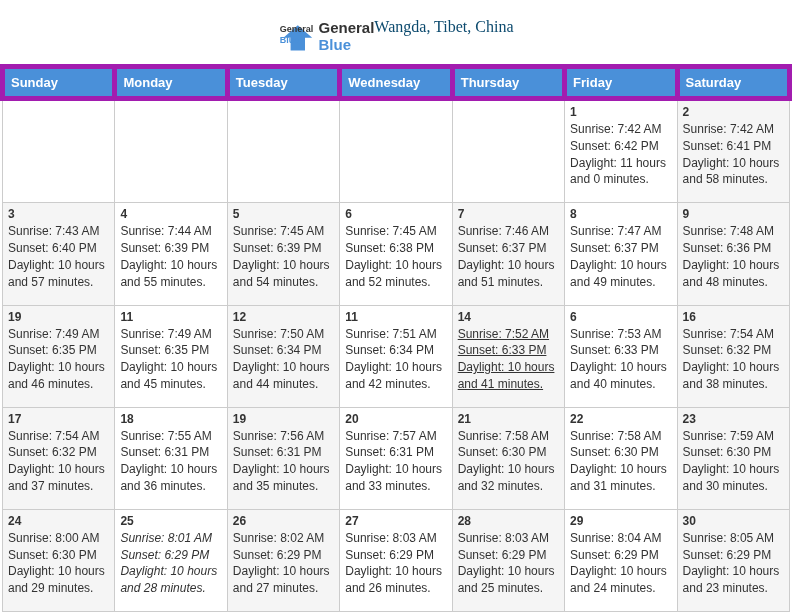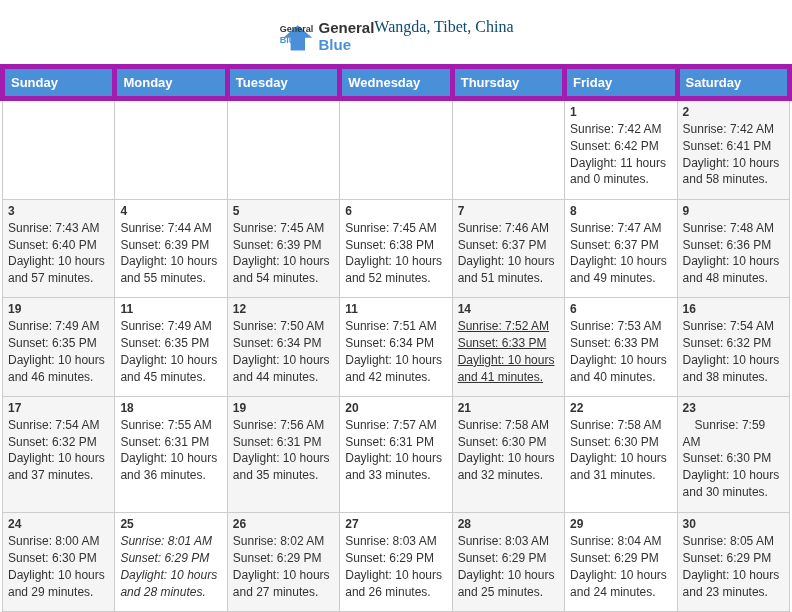--- a/index.html
+++ b/index.html
@@ -224,21 +224,21 @@
 Daylight: 10 hours
 and 33 minutes.</span></td>
           <td><span class="day-num">21</span><span class="day-info" style="white-space: pre-line;">Sunrise: 7:58 AM
 Sunset: 6:30 PM
 Daylight: 10 hours
 and 32 minutes.</span></td>
           <td><span class="day-num">22</span><span class="day-info" style="white-space: pre-line;">Sunrise: 7:58 AM
 Sunset: 6:30 PM
 Daylight: 10 hours
 and 31 minutes.</span></td>
-          <td><span class="day-num">23</span><span class="day-info" style="white-space: pre-line; margin-left: 12px;">Sunrise: 7:59 AM
+          <td><span class="day-num">23</span><span class="day-info" style="white-space: pre-line;">Sunrise: 7:59 AM
 Sunset: 6:30 PM
 Daylight: 10 hours
 and 30 minutes.</span></td>
         </tr>
         <tr class="week-row">
           <td><span class="day-num">24</span><span class="day-info" style="white-space: pre-line;">Sunrise: 8:00 AM
 Sunset: 6:30 PM
 Daylight: 10 hours
 and 29 minutes.</span></td>
           <td><span class="day-num">25</span><span class="day-info" style="white-space: pre-line; font-style: italic;">Sunrise: 8:01 AM

